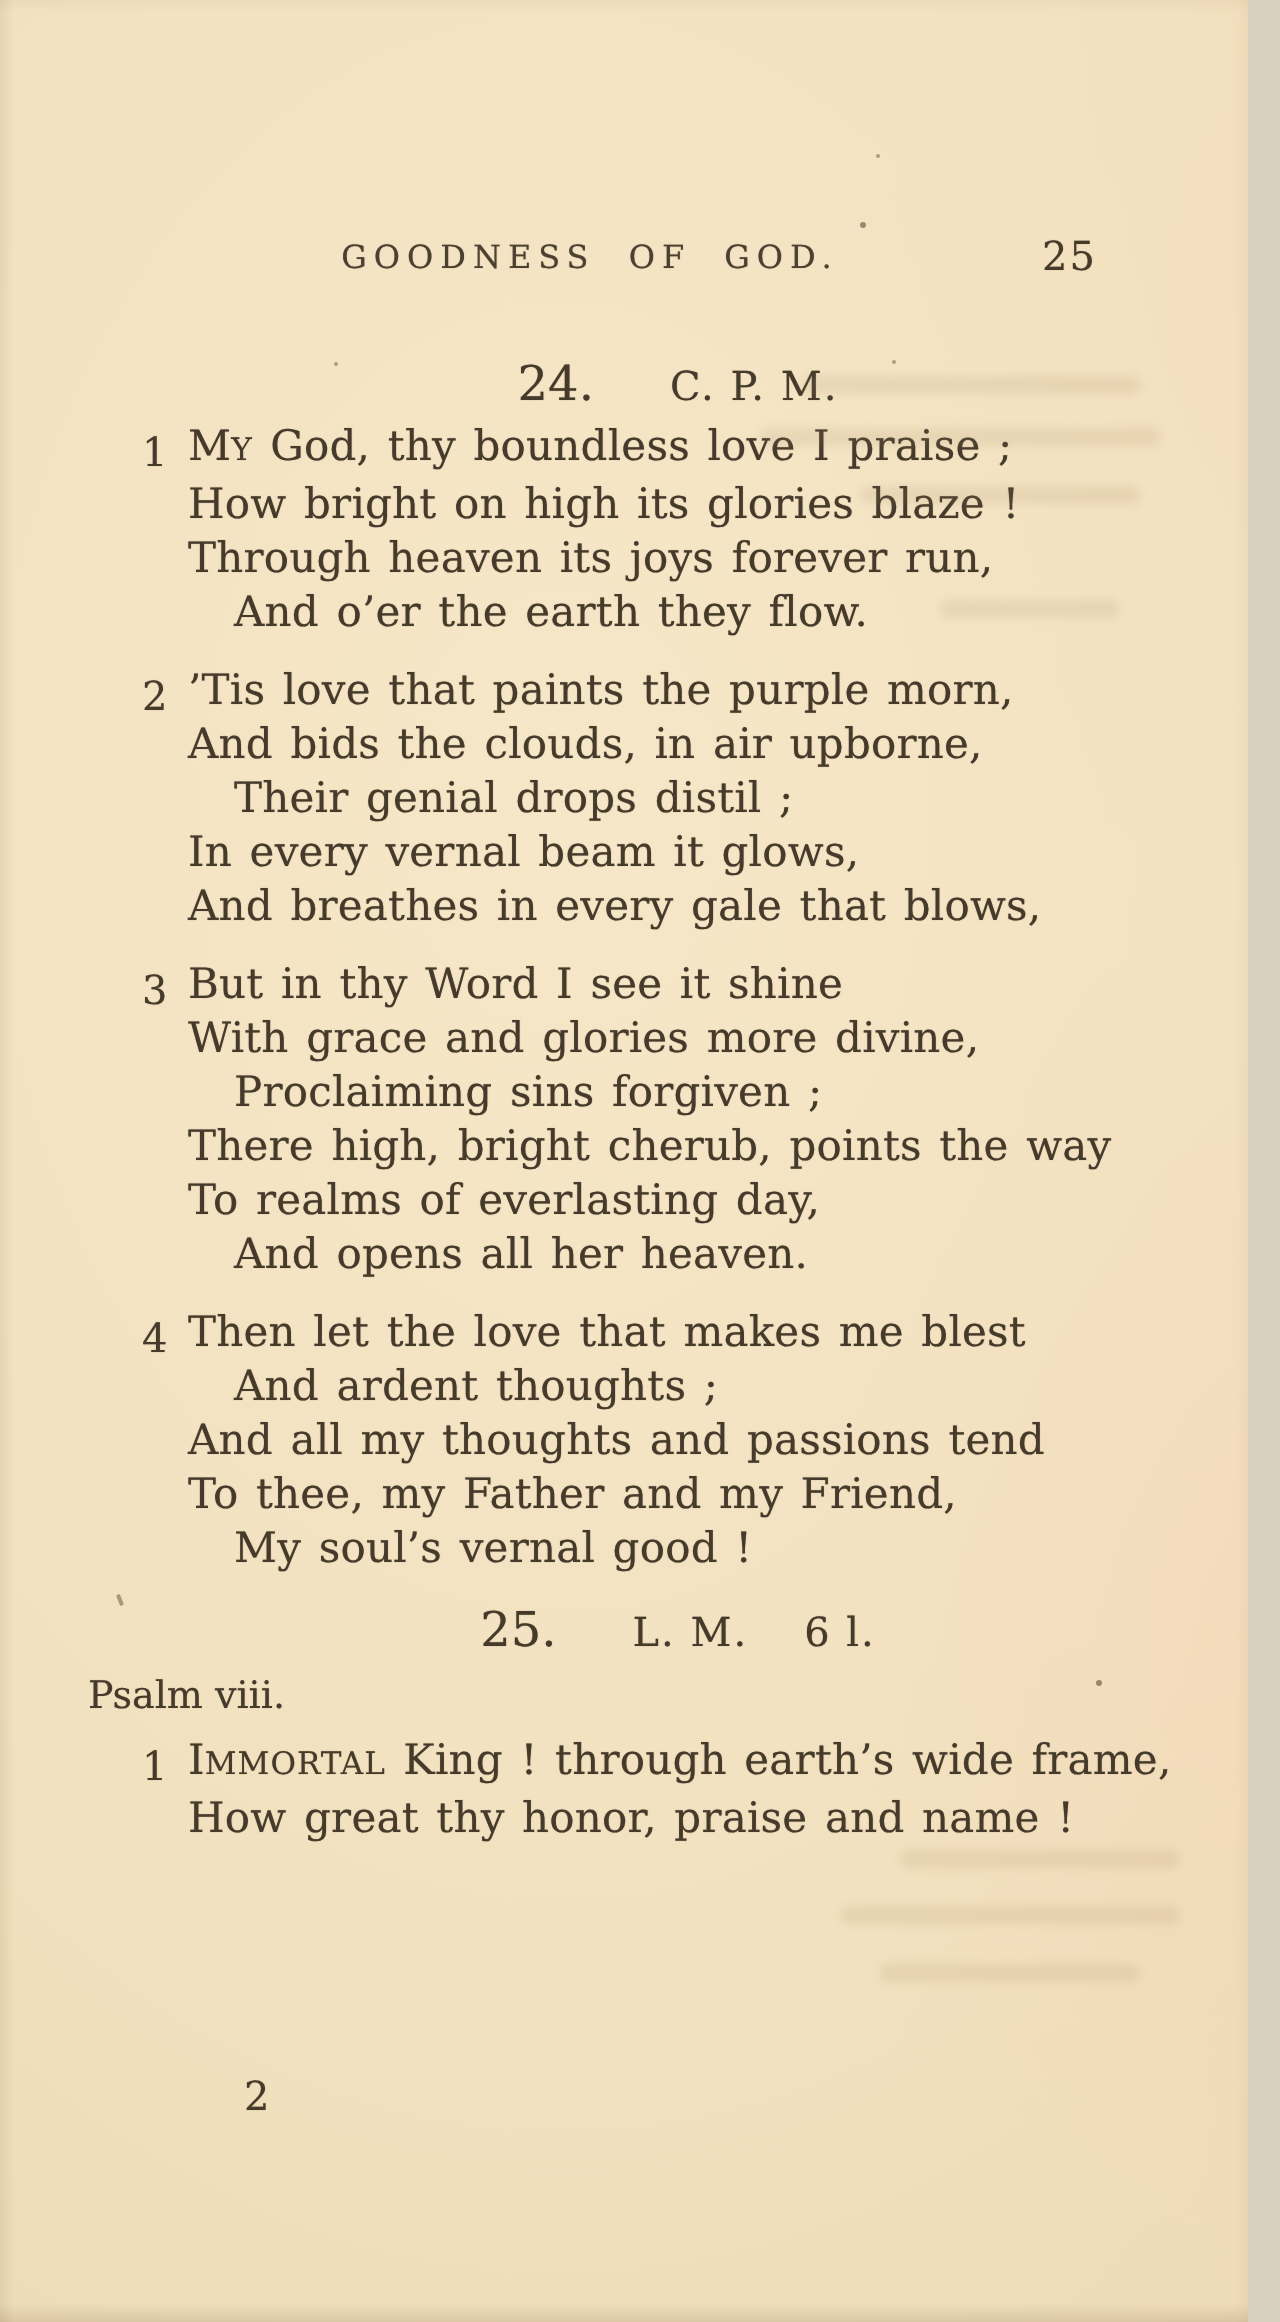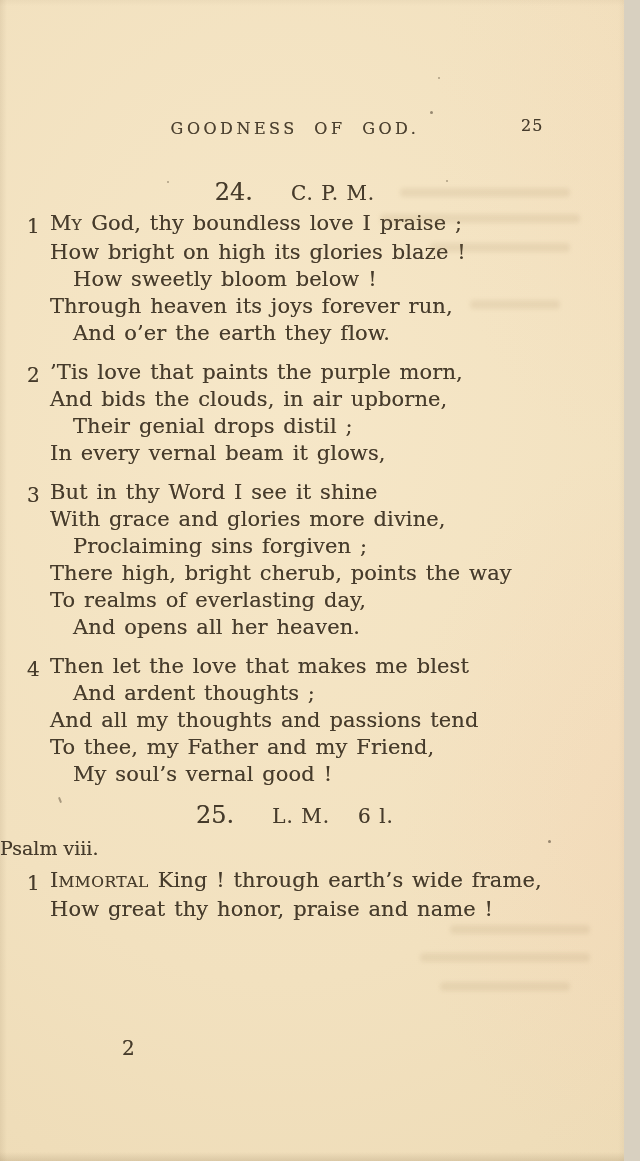--- a/index.html
+++ b/index.html
@@ -27,24 +27,24 @@
   }
 
   .running-header {
     position:absolute; top:119px; left:0; width:590px;
     text-align:center;
     font-size:16px; letter-spacing:3.5px; word-spacing:8px;
     color:#4c4130;
   }
   .page-number {
     position:absolute; top:118px; left:521px;
-    font-size:16px; letter-spacing:1px; line-height:1;
+    font-size:20px; letter-spacing:1px; line-height:1;
   }
 
-  .hymns { position:absolute; top:177px; left:0; width:590px; }
+  .hymns { position:absolute; top:177px; left:0; width:590px;padding-left:44px; }
 
   .hymn + .hymn { margin-top:9px; }
   .hymn-heading { text-align:center; font-size:24px; line-height:30px; margin:0 0 2px 0; }
   .hymn-meter { font-size:20px; margin-left:38px; letter-spacing:1px; }
   .hymn-meter-lines { font-size:20px; margin-left:28px; letter-spacing:1px; }
   .hymn-subtitle { font-size:19px; line-height:22px; margin:6px 0 8px 0; }
 
   .verse {
     position:relative;
     padding-left:50px;
@@ -81,30 +81,30 @@
   <div class="running-header">GOODNESS OF GOD.</div>
   <div class="page-number">25</div>
 
   <div class="hymns" id="hymns">
       <section class="hymn">
         <div class="hymn-heading"><span class="hymn-number">24.</span><span class="hymn-meter">C. P. M.</span></div>
         <div class="verse">
           <span class="verse-num">1</span>
           <div class="vline">M<span class="sc">Y</span> God, thy boundless love I praise ;</div>
           <div class="vline">How bright on high its glories blaze !</div>
-          <div class="vline ind">How sweetly bloom below !</div>
           <div class="vline">Through heaven its joys forever run,</div>
           <div class="vline ind">And o’er the earth they flow.</div>
         </div>
         <div class="verse">
           <span class="verse-num">2</span>
           <div class="vline">’Tis love that paints the purple morn,</div>
           <div class="vline">And bids the clouds, in air upborne,</div>
           <div class="vline ind">Their genial drops distil ;</div>
           <div class="vline">In every vernal beam it glows,</div>
+          <div class="vline">And breathes in every gale that blows,</div>
         </div>
         <div class="verse">
           <span class="verse-num">3</span>
           <div class="vline">But in thy Word I see it shine</div>
           <div class="vline">With grace and glories more divine,</div>
           <div class="vline ind">Proclaiming sins forgiven ;</div>
           <div class="vline">There high, bright cherub, points the way</div>
           <div class="vline">To realms of everlasting day,</div>
           <div class="vline ind">And opens all her heaven.</div>
         </div>

